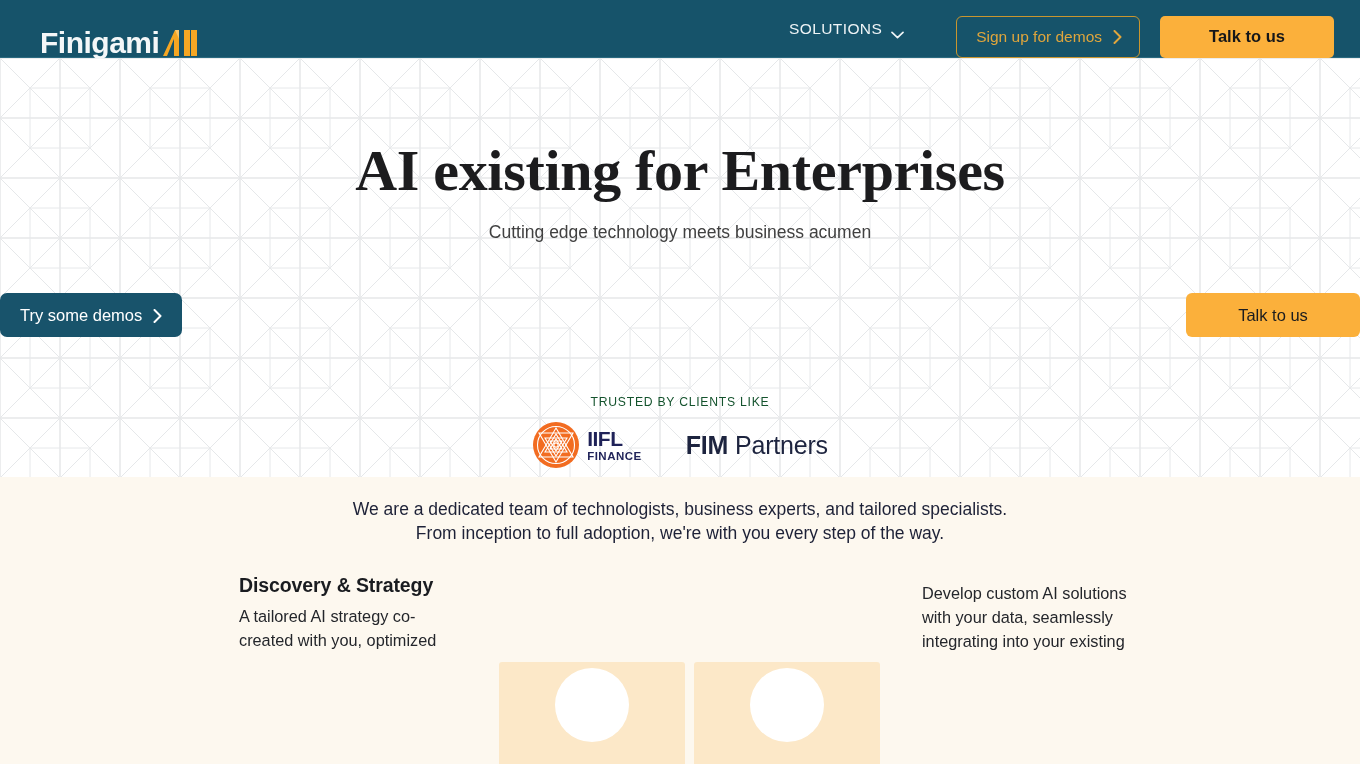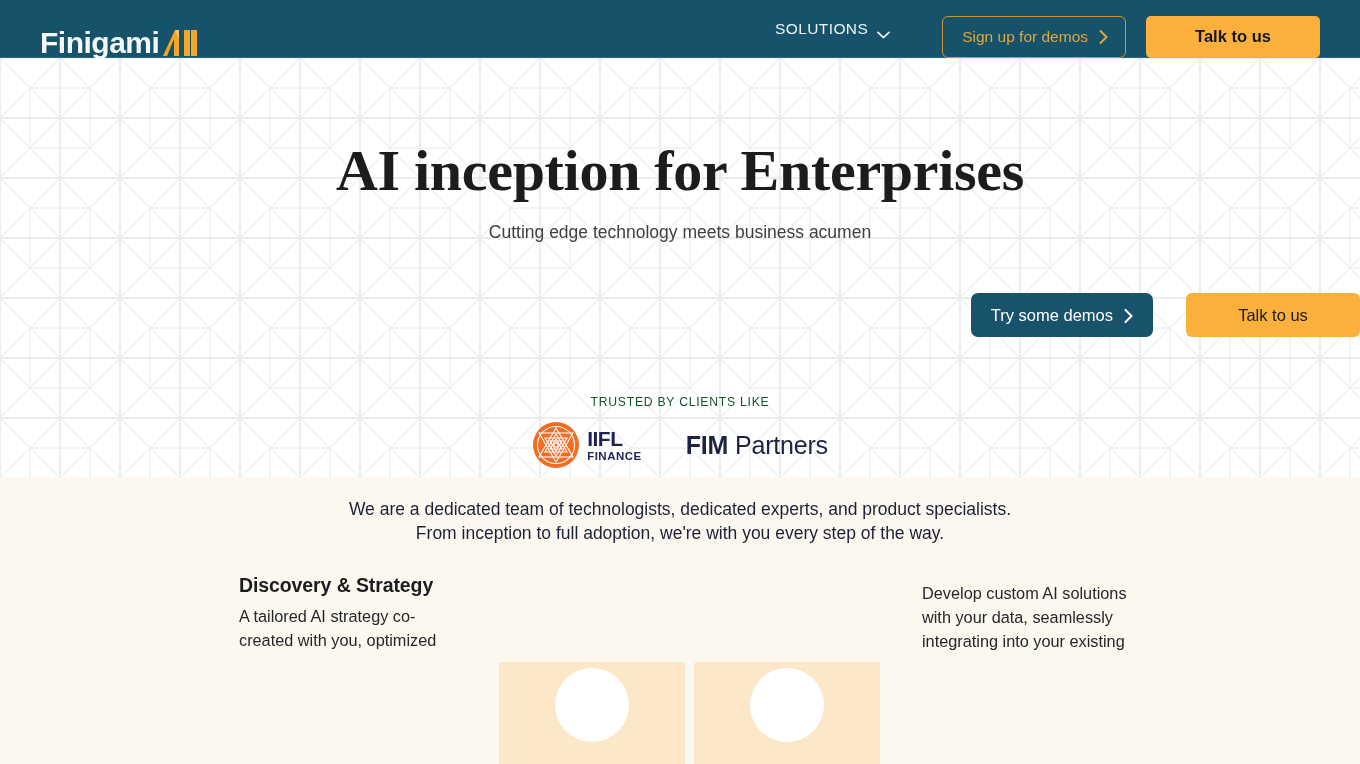--- a/index.html
+++ b/index.html
@@ -52,21 +52,21 @@
     width: 42px;
     height: 30px;
   }
   .brand-ai svg { display: block; }
 
   .header-right {
     margin-left: auto;
     display: flex;
     align-items: center;
     height: 58px;
-    padding-right: 40px;
+    padding-right: 26px;
   }
 
   .nav-solutions {
     display: flex;
     align-items: center;
     gap: 9px;
     color: #eef4f6;
     font-size: 15.5px;
     letter-spacing: 0.4px;
     font-weight: 400;
@@ -142,21 +142,21 @@
   .hero-sub {
     margin-top: 21px;
     font-size: 17.5px;
     color: #404040;
     font-weight: 400;
   }
 
   .hero-cta {
     margin-top: 34px;
     display: flex;
-    justify-content: flex-end;
+    justify-content: space-between;
     gap: 33px;
   }
   .btn-demos {
     height: 44px;
     padding: 0 20px;
     background: #18536b;
     border-radius: 7px;
     color: #ffffff;
     font-size: 16.5px;
     font-weight: 500;
@@ -373,21 +373,21 @@
               <path d="M0 0 L30 30 M120 0 L90 30 M0 120 L30 90 M120 120 L90 90"></path>
             </g>
           </pattern>
         </defs>
         <rect width="1360" height="419" fill="#ffffff"></rect>
         <rect width="1360" height="419" fill="url(#asanoha)"></rect>
       </svg>
     </div>
 
     <div class="hero-inner">
-      <h1 class="hero-title">AI inception for Enterprises</h1>
+      <h1 class="hero-title">AI existing for Enterprises</h1>
       <p class="hero-sub">Cutting edge technology meets business acumen</p>
 
       <div class="hero-cta">
         <button class="btn btn-demos">
           <span>Try some demos</span>
           <span class="chev-right">
             <svg viewBox="0 0 9 14" width="9" height="14" aria-hidden="true">
               <path d="M1.5 1 L7.5 7 L1.5 13" fill="none" stroke="#ffffff" stroke-width="2" stroke-linecap="round" stroke-linejoin="round"></path>
             </svg>
           </span>
@@ -429,21 +429,21 @@
           <b>FIM</b><span>&nbsp;</span><span>Partners</span>
         </div>
 
       </div>
     </div>
   </section>
 
   <section class="partners">
 
     <div class="partners-desc">
-      <div>We are a dedicated team of technologists, dedicated experts, and product specialists.</div>
+      <div>We are a dedicated team of technologists, business experts, and tailored specialists.</div>
       <div>From inception to full adoption, we're with you every step of the way.</div>
     </div>
 
     <div class="cards-area">
 
       <div class="col-text left">
         <div class="col-title">Discovery &amp; Strategy</div>
         <div class="col-body">A tailored AI strategy co-created with you, optimized</div>
       </div>
 

